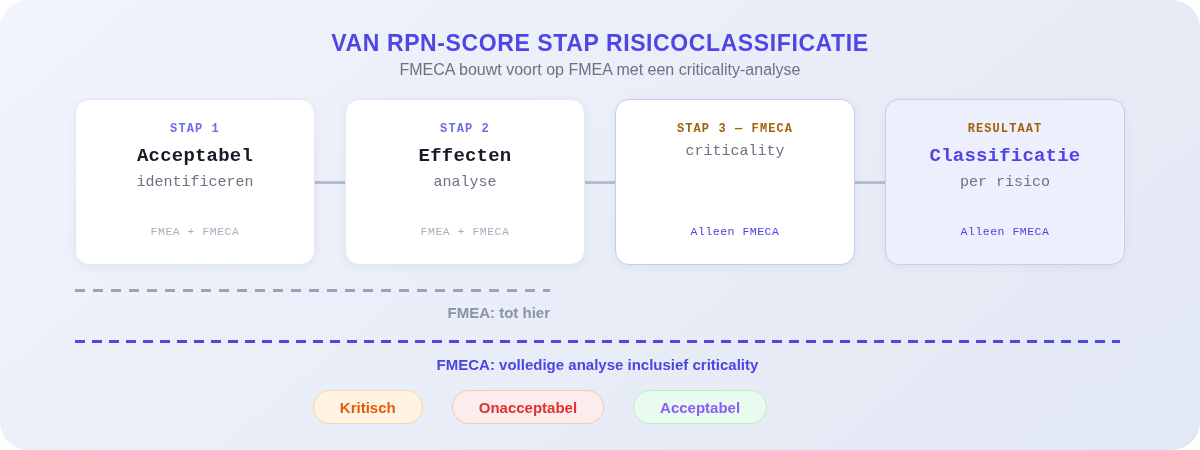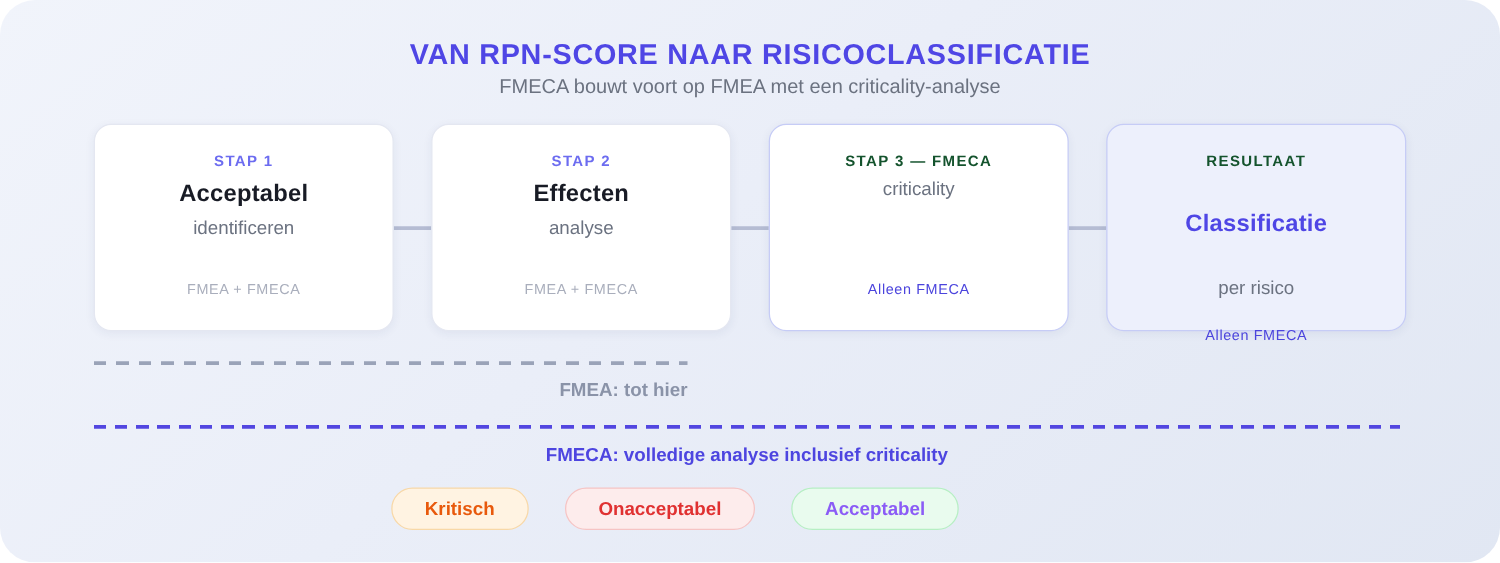--- a/index.html
+++ b/index.html
@@ -29,40 +29,40 @@
   .subtitle {
     position:absolute; left:0; top:61px; width:100%;
     text-align:center;
     font-size:16px; color:#6b7280;
   }
 
   
   .cards {
     position:absolute; left:75px; top:99px;
     width:1050px; height:166px;
-    display:flex; gap:30px;
+    display:flex; gap:30px;font-family:Liberation Mono, monospace;
   }
   .card {
     flex:1 1 0;
     display:flex; flex-direction:column; align-items:center;
     border-radius:14px;
     background:#ffffff;
     border:1px solid #e4e7f1;
     box-shadow:0 2px 8px rgba(40,50,100,0.06);
     position:relative; z-index:2;
   }
   .card--fmeca  { border:1.5px solid #c6ccf6; }
-  .card--result { border:1.5px solid #c6ccf6; background:#edf0fc;gap:24px; }
+  .card--result { border:1.5px solid #c6ccf6; background:#edf0fc; }
 
   .card .step-label {
     margin-top:22px;
     font-size:12px; font-weight:700; letter-spacing:1.1px;
     color:#6c6cf0;
   }
-  .card--fmeca .step-label, .card--result .step-label { color:#14532d; }
+  .card--fmeca .step-label, .card--result .step-label { color:#a16207; }
 
   .card .card-title {
     margin-top:9px;
     font-size:19px; font-weight:700; letter-spacing:0.2px;
     color:#181b25;
   }
   .card--fmeca .card-title, .card--result .card-title { color:#4f46e5; }
 
   .card .card-sub {
     margin-top:7px;
@@ -119,21 +119,21 @@
   .badge--red    { color:#e03131; background:#fdecec; border:1px solid #f6c4c4; }
   .badge--orange { color:#e8590c; background:#fff3e2; border:1px solid #f8d8a7; }
   .badge--green  { color:#8b5cf6; background:#e9fbee; border:1px solid #b6efc3; }
 </style>
 </head>
 <body>
 
 <div class="canvas">
   <div class="panel">
 
-    <div class="title">VAN RPN-SCORE NAAR RISICOCLASSIFICATIE</div>
+    <div class="title">VAN RPN-SCORE STAP RISICOCLASSIFICATIE</div>
     <div class="subtitle">FMECA bouwt voort op FMEA met een criticality-analyse</div>
 
     <div class="connector c1"></div>
     <div class="connector c2"></div>
     <div class="connector c3"></div>
 
     <div class="cards">
 
       <div class="card">
         <div class="step-label">STAP 1</div>

